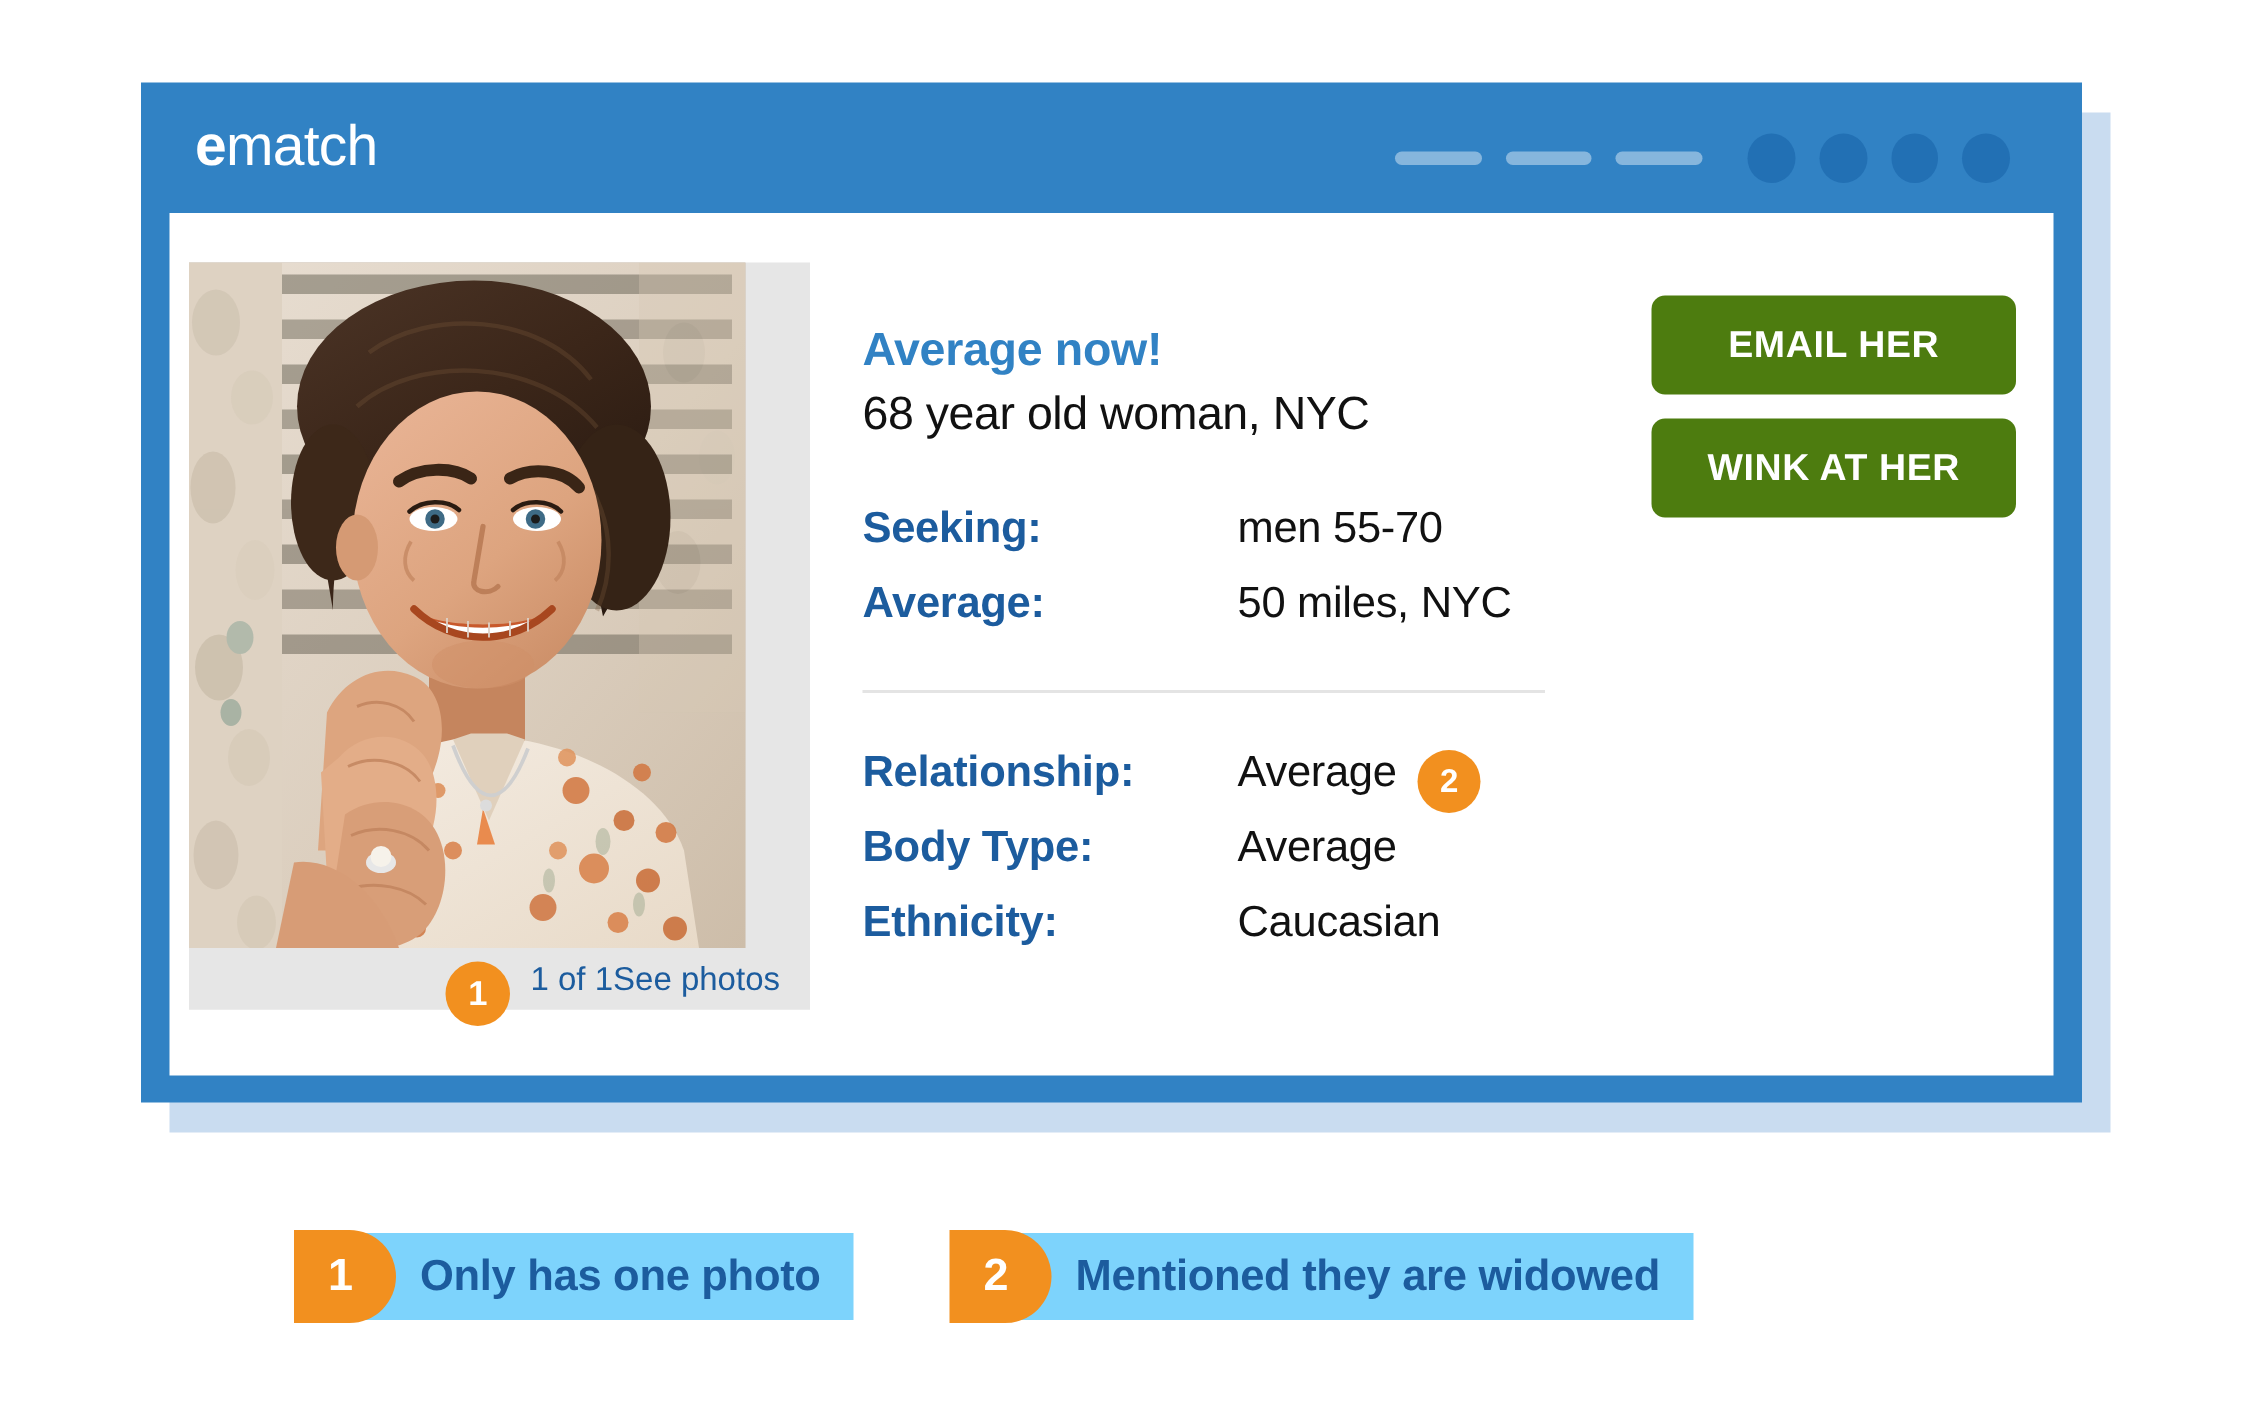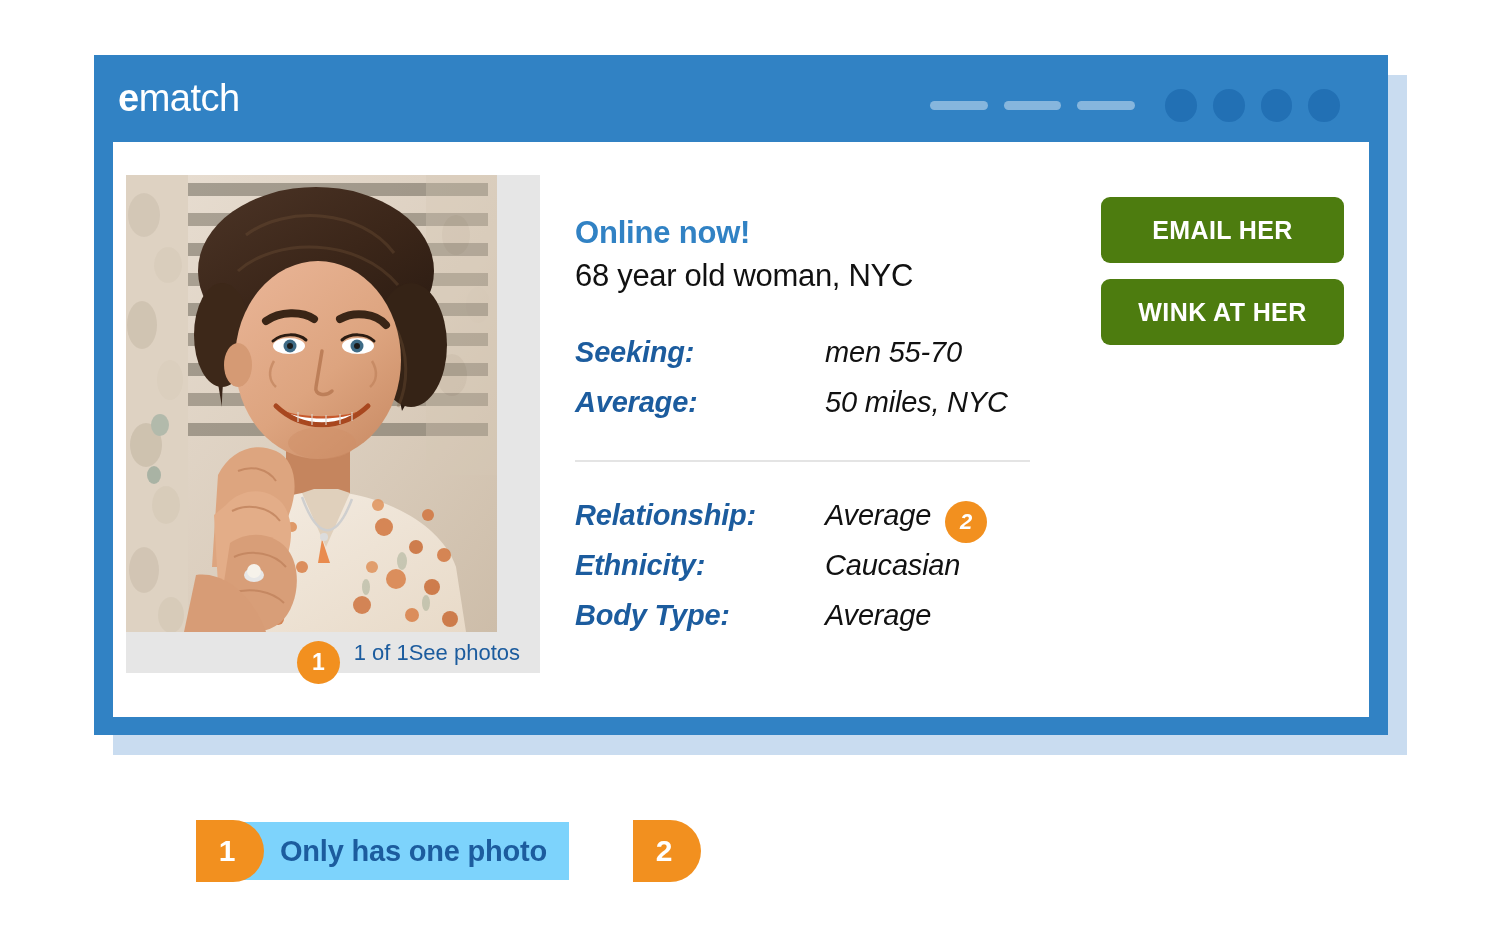--- a/index.html
+++ b/index.html
@@ -21,21 +21,21 @@
     position: absolute; left: 94px; top: 55px;
     width: 1294px; height: 680px;
     background: #3182c4;
   }
   .win-body {
     position: absolute; left: 113px; top: 142px;
     width: 1256px; height: 575px;
     background: #ffffff;
   }
   .logo {
-    position: absolute; left: 118px; top: 76px;
+    position: absolute; left: 130px; top: 76px;
     font-size: 38px; letter-spacing: -0.5px;
     color: #ffffff; font-weight: 400; line-height: 44px;
     white-space: nowrap;
   }
   .logo .e { font-weight: 800; }
 
   .chrome-bits {
     position: absolute; left: 930px; top: 88px;
     width: 410px; height: 34px;
     display: flex; align-items: center; gap: 16px;
@@ -89,21 +89,21 @@
   
   .details { position: absolute; left: 575px; top: 213px; width: 470px; }
   .online {
     color: #3182c4; font-size: 31px; font-weight: 700;
     letter-spacing: -0.2px; line-height: 40px;
   }
   .subtitle {
     color: #111111; font-size: 31px; font-weight: 400;
     line-height: 46px; letter-spacing: -0.3px;
   }
-  .kv-block { margin-top: 28px; font-style: italic; }
+  .kv-block { margin-top: 28px; }
   .kv-row {
     display: flex; align-items: baseline;
     line-height: 50px; white-space: nowrap;
   }
   .kv-key {
     width: 250px; flex: 0 0 250px;
     color: #1c5c9e; font-size: 29px; font-weight: 700;
     letter-spacing: -0.2px;
   }
   .kv-val {
@@ -351,21 +351,21 @@
 
     <div class="photo-footer">
       <span>1 of 1</span>
       <span>See photos</span>
     </div>
 
     <div class="badge-photo">1</div>
   </div>
 
   <div class="details">
-    <div class="online">Online now!</div>
+    <div class="online">Average now!</div>
     <div class="subtitle">68 year old woman, NYC</div>
 
     <div class="kv-block">
       <div class="kv-row">
         <div class="kv-key">Seeking:</div>
         <div class="kv-val">men 55-70</div>
       </div>
       <div class="kv-row">
         <div class="kv-key">Average:</div>
         <div class="kv-val">50 miles, NYC</div>
@@ -375,38 +375,39 @@
     <div class="divider"></div>
 
     <div class="kv-block">
       <div class="kv-row">
         <div class="kv-key">Relationship:</div>
         <div class="kv-val">
           <span>Average</span><span class="badge-inline">2</span>
         </div>
       </div>
       <div class="kv-row">
+        <div class="kv-key">Body Type:</div>
+        <div class="kv-val">Average</div>
+      </div>
+      <div class="kv-row">
         <div class="kv-key">Ethnicity:</div>
         <div class="kv-val">Caucasian</div>
-      </div>
-      <div class="kv-row">
-        <div class="kv-key">Body Type:</div>
-        <div class="kv-val">Average</div>
       </div>
     </div>
   </div>
 
   <div class="actions">
     <button class="btn">EMAIL HER</button>
     <button class="btn">WINK AT HER</button>
   </div>
 
   <div class="callouts">
     <div class="callout">
       <div class="callout-num">1</div>
       <div class="callout-text">Only has one photo</div>
     </div>
     <div class="callout">
       <div class="callout-num">2</div>
+      <div class="callout-text">Mentioned they are widowed</div>
     </div>
   </div>
 
 </div>
 
 </body></html>

